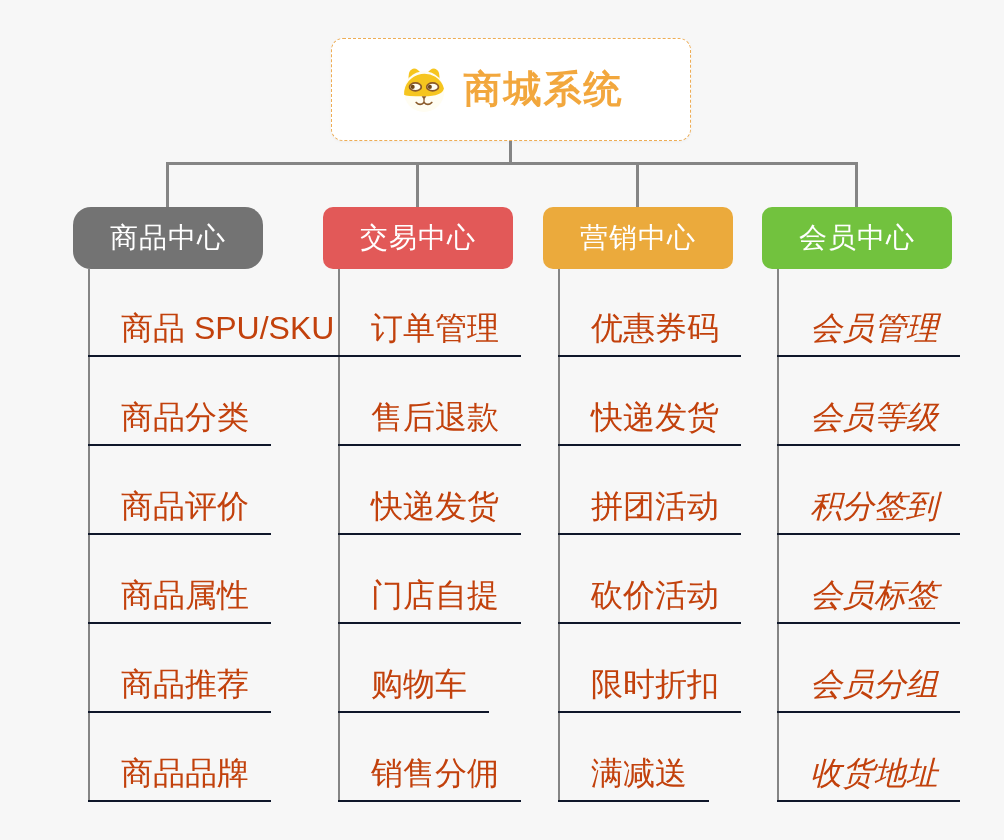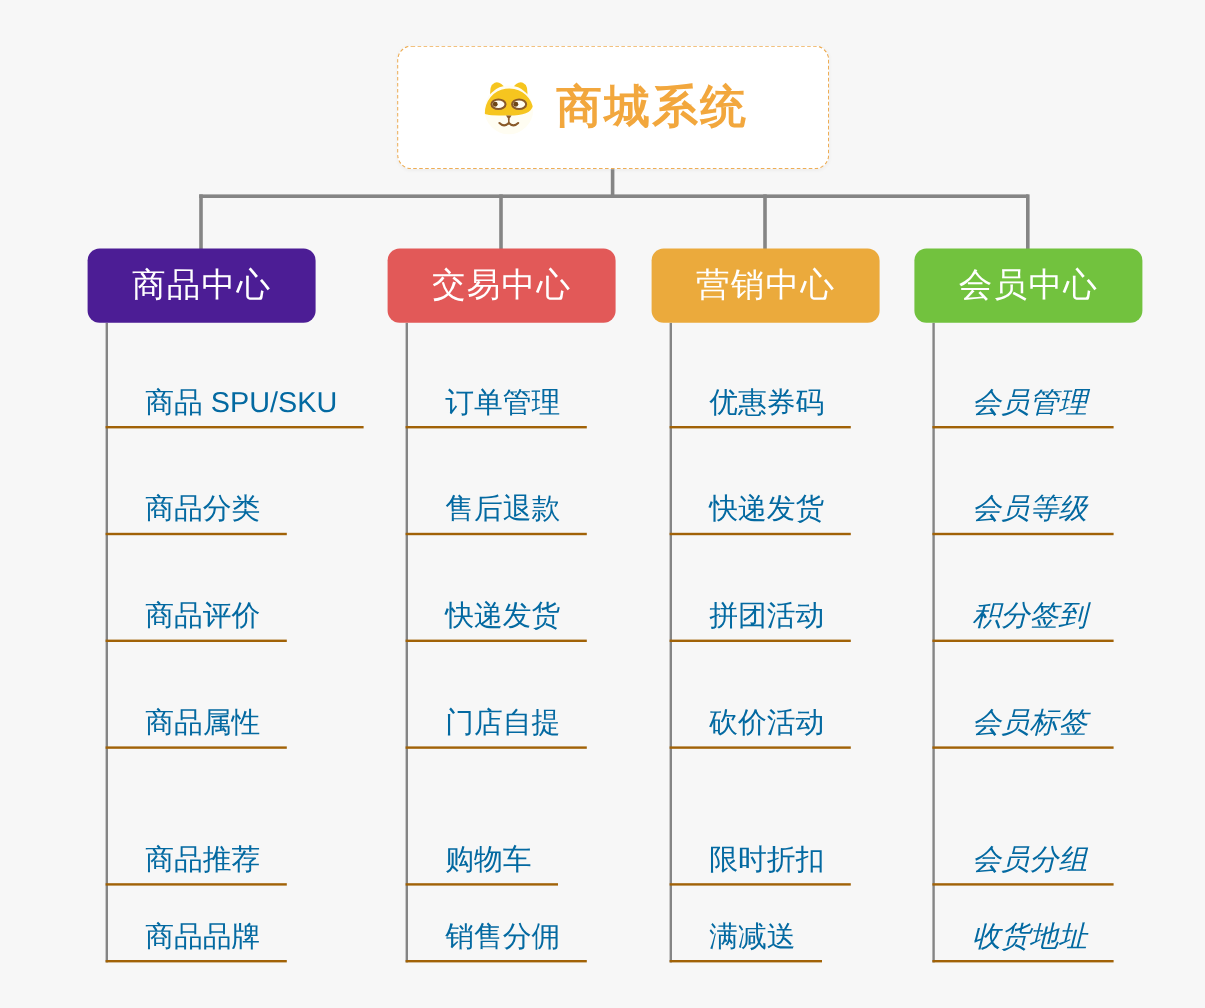--- a/index.html
+++ b/index.html
@@ -61,30 +61,30 @@
     white-space:nowrap;
     box-sizing:border-box;
   }
   .col-0{left:57px;} .col-1{left:307px;} .col-2{left:527px;} .col-3{left:746px;}
   
   .leaf{
     position:absolute;
     height:48px;
     width:max-content;
     padding:0 22px 4px 33px;
-    border-bottom:2px solid #a16207;
+    border-bottom:2px solid #0f172a;
     display:flex;
     align-items:flex-end;
-    font-size:24px;
-    color:#0369a1;
+    font-size:32px;
+    color:#c2410c;
     white-space:nowrap;
   }
   .lc-0{left:72px;} .lc-1{left:322px;} .lc-2{left:542px;} .lc-3{left:761px;font-style:italic;}
   .lr-0{top:303px;} .lr-1{top:392px;} .lr-2{top:481px;}
-  .lr-3{top:570px;} .lr-4{top:684px;text-align:right;} .lr-5{top:748px;}
+  .lr-3{top:570px;} .lr-4{top:659px;text-align:right;} .lr-5{top:748px;}
 </style>
 </head>
 <body>
 
 <div class="canvas">
 
   <div class="root-node">
     <svg class="doge" viewBox="0 0 64 64" aria-hidden="true">
       <path d="M13 22 Q10 8 17 5 Q23 3 29 12 Z" fill="#f6c51f"></path>
       <path d="M51 22 Q54 8 47 5 Q41 3 35 12 Z" fill="#f6c51f"></path>
@@ -105,21 +105,21 @@
   <div class="line bus"></div>
   <div class="line drop drop-0"></div>
   <div class="line drop drop-1"></div>
   <div class="line drop drop-2"></div>
   <div class="line drop drop-3"></div>
   <div class="line spine spine-0"></div>
   <div class="line spine spine-1"></div>
   <div class="line spine spine-2"></div>
   <div class="line spine spine-3"></div>
 
-  <div class="branch-box col-0" style="background-color: #4c1d95;">商品中心</div>
+  <div class="branch-box col-0" style="background-color: #737373; border-radius: 18px;">商品中心</div>
   <div class="branch-box col-1" style="background-color: rgb(226, 89, 88);">交易中心</div>
   <div class="branch-box col-2" style="background-color: rgb(235, 170, 60);">营销中心</div>
   <div class="branch-box col-3" style="background-color: rgb(114, 194, 62);">会员中心</div>
 
   <div class="leaf lc-0 lr-0">商品 SPU/SKU</div>
   <div class="leaf lc-0 lr-1">商品分类</div>
   <div class="leaf lc-0 lr-2">商品评价</div>
   <div class="leaf lc-0 lr-3">商品属性</div>
   <div class="leaf lc-0 lr-4">商品推荐</div>
   <div class="leaf lc-0 lr-5">商品品牌</div>

